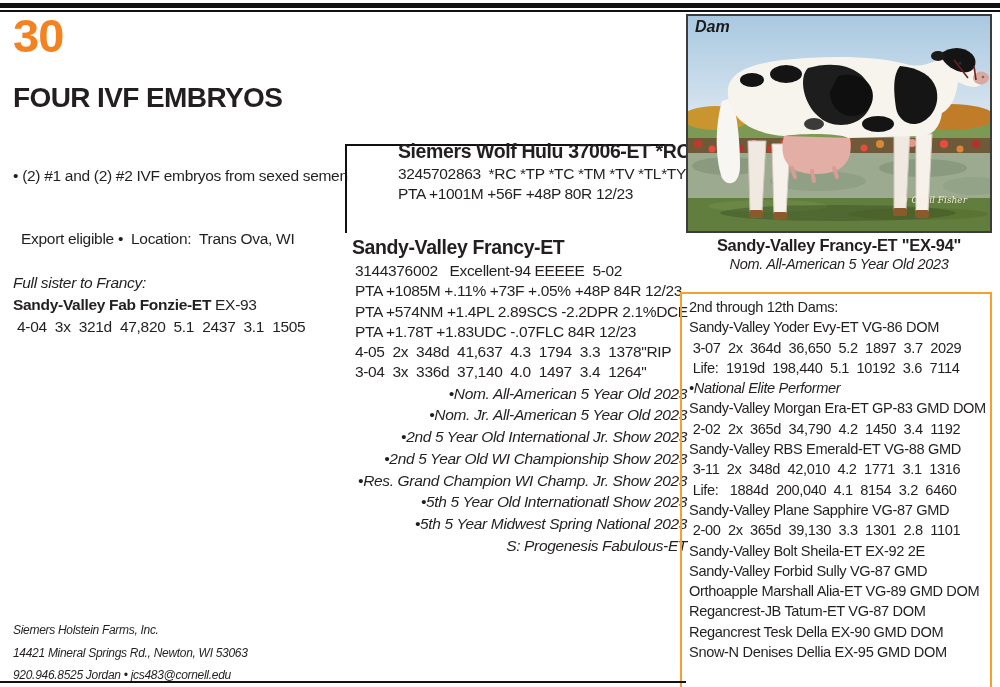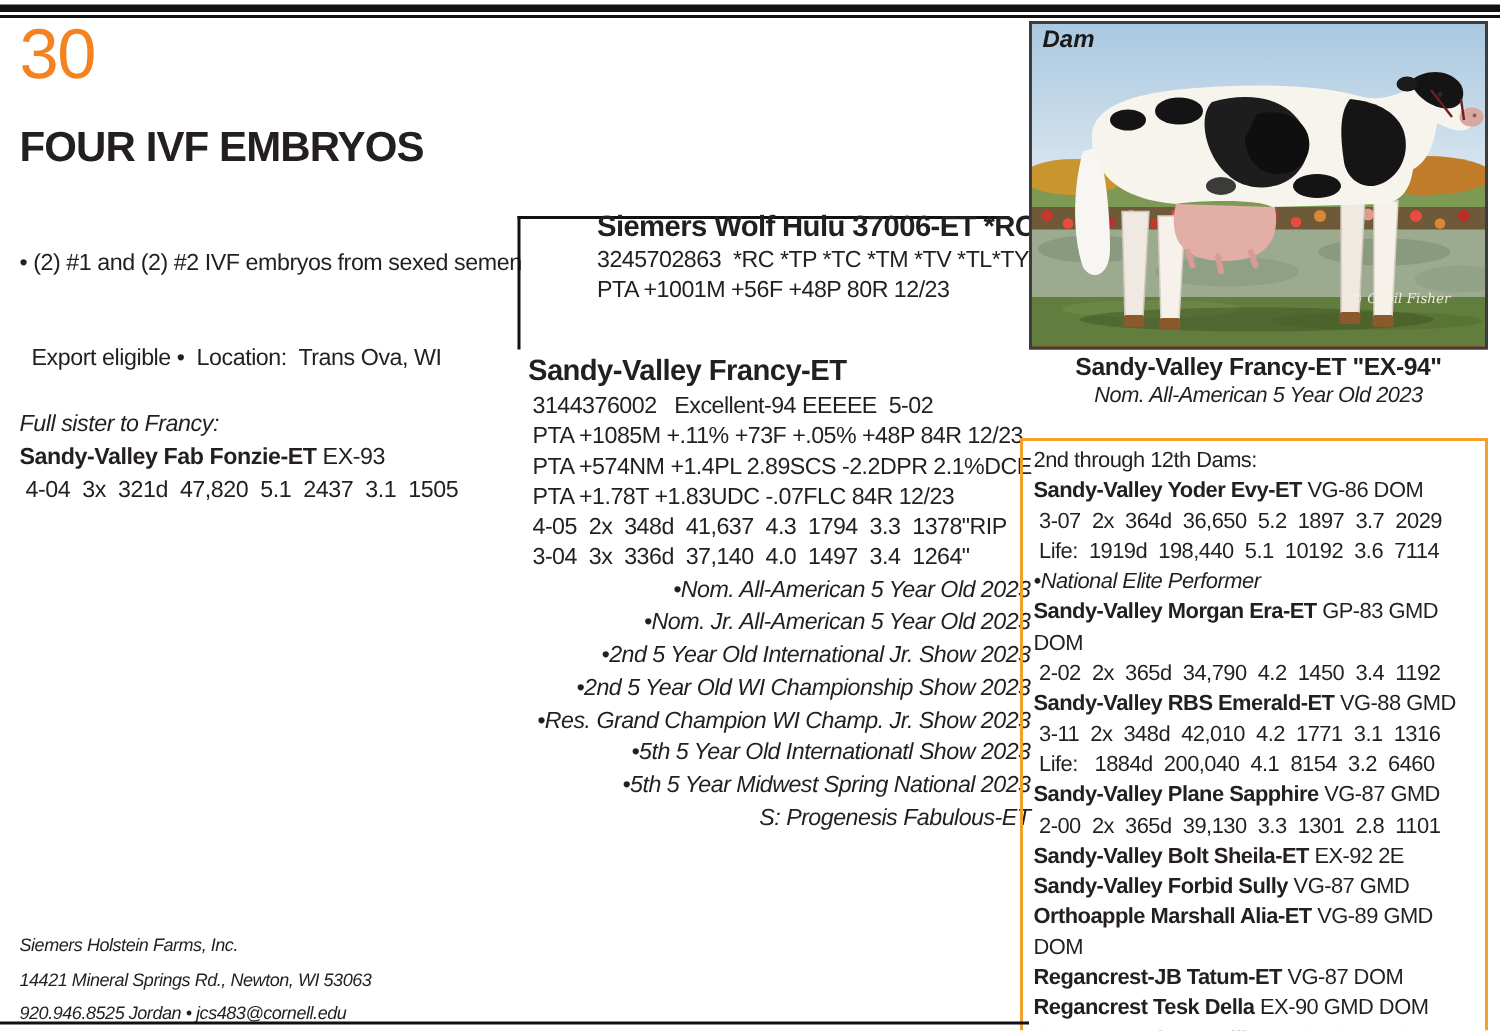--- a/index.html
+++ b/index.html
@@ -9,21 +9,21 @@
     font-family:"Liberation Sans",sans-serif;
     -webkit-font-smoothing:antialiased;
   }
   .abs{position:absolute;}
 
   
   .toprule-thick{left:0;top:3px;width:1000px;height:5px;background:#111;}
   .toprule-thin{left:0;top:10px;width:1000px;height:2px;background:#111;}
   .bottomrule{left:0;top:681px;width:686px;height:2px;background:#111;}
 
-  .lot{left:13px;top:12px;font-size:47px;font-weight:normal;color:#F58220;line-height:1;letter-spacing:-1px;}
+  .lot{left:13px;top:12px;font-size:47px;font-weight:bold;color:#F58220;line-height:1;letter-spacing:-1px;}
   .title{left:13px;top:82px;font-size:28px;font-weight:bold;letter-spacing:-0.6px;}
   .bullets{left:13px;top:123px;font-size:15.5px;line-height:21px;letter-spacing:-0.3px;white-space:pre;}
 
   .fullsister{left:13px;top:272px;font-size:15.5px;line-height:22px;letter-spacing:-0.3px;}
   .fullsister .it{font-style:italic;}
   .fullsister .rec{white-space:pre;}
 
   .contact{left:13px;top:619px;font-style:italic;font-size:12px;line-height:22.5px;letter-spacing:-0.3px;}
 
   
@@ -33,37 +33,37 @@
   .sire{left:356px;top:138px;width:330px;font-size:15.5px;line-height:20px;letter-spacing:-0.35px;margin-left:42px;}
   .sire .nm{font-size:19.5px;font-weight:bold;line-height:26px;letter-spacing:-0.4px;}
   .sire .ln{white-space:pre;}
 
   .dam{left:352px;top:234px;width:335px;font-size:15.5px;line-height:20.3px;letter-spacing:-0.35px;}
   .dam .nm{font-size:19.5px;font-weight:bold;line-height:27px;letter-spacing:-0.4px;}
   .dam .ln{white-space:pre;padding-left:3px;}
   .dam .aw{font-style:italic;line-height:21.7px;text-align:right;}
 
   
-  .photo{left:686px;top:14px;width:306px;height:219px;border:2px solid #3c3c3c;box-sizing:border-box;background:#c2410c;}
+  .photo{left:686px;top:14px;width:306px;height:219px;border:2px solid #3c3c3c;box-sizing:border-box;background:#8b5cf6;}
   .photo svg{display:block;}
   .photo-label{left:7px;top:2px;font-size:16px;font-weight:bold;font-style:italic;color:#1a1a1a;}
   .photo-credit{right:23px;bottom:26px;font-family:"DejaVu Serif",serif;font-style:italic;font-size:9px;color:#f7efe2;opacity:.95;}
 
   .caption{left:686px;top:236px;width:306px;text-align:center;}
   .caption .nm{font-size:16.5px;font-weight:bold;letter-spacing:-0.3px;}
   .caption .sub{font-size:14.5px;font-style:italic;letter-spacing:-0.3px;line-height:18px;}
 
   
   .damsbox{
     left:680px;top:292px;width:312px;height:400px;box-sizing:border-box;
     border:2.5px solid #F5A02C;padding:3px 4px 0 7px;
     font-size:14.6px;line-height:20.3px;letter-spacing:-0.35px;
   }
   .damsbox .hd{}
-  .bx-row b{font-weight:bold;text-align:right;}
+  .bx-row b{font-weight:normal;text-align:right;}
   .bx-row.rec{white-space:pre;}
   .bx-row.ital{font-style:italic;}
 </style>
 </head>
 <body>
 
 <div id="page">
 
   <div class="abs toprule-thick"></div>
   <div class="abs toprule-thin"></div>

